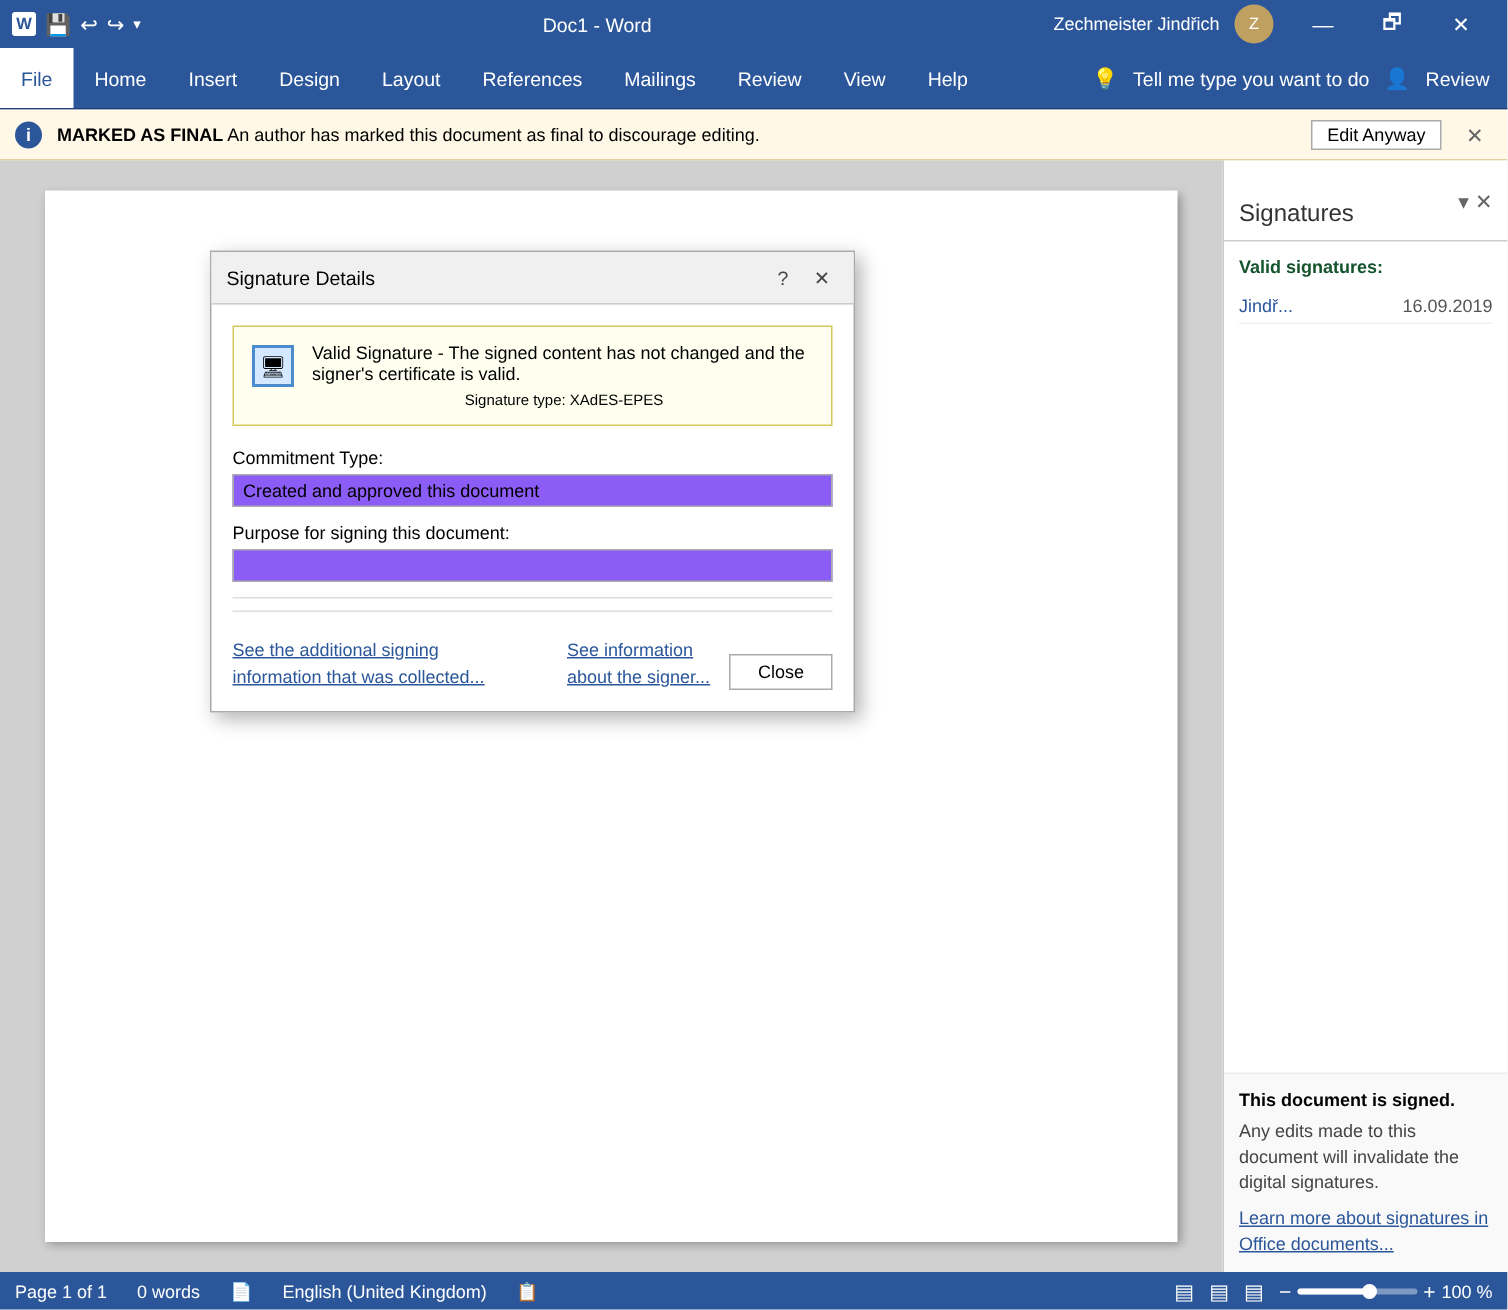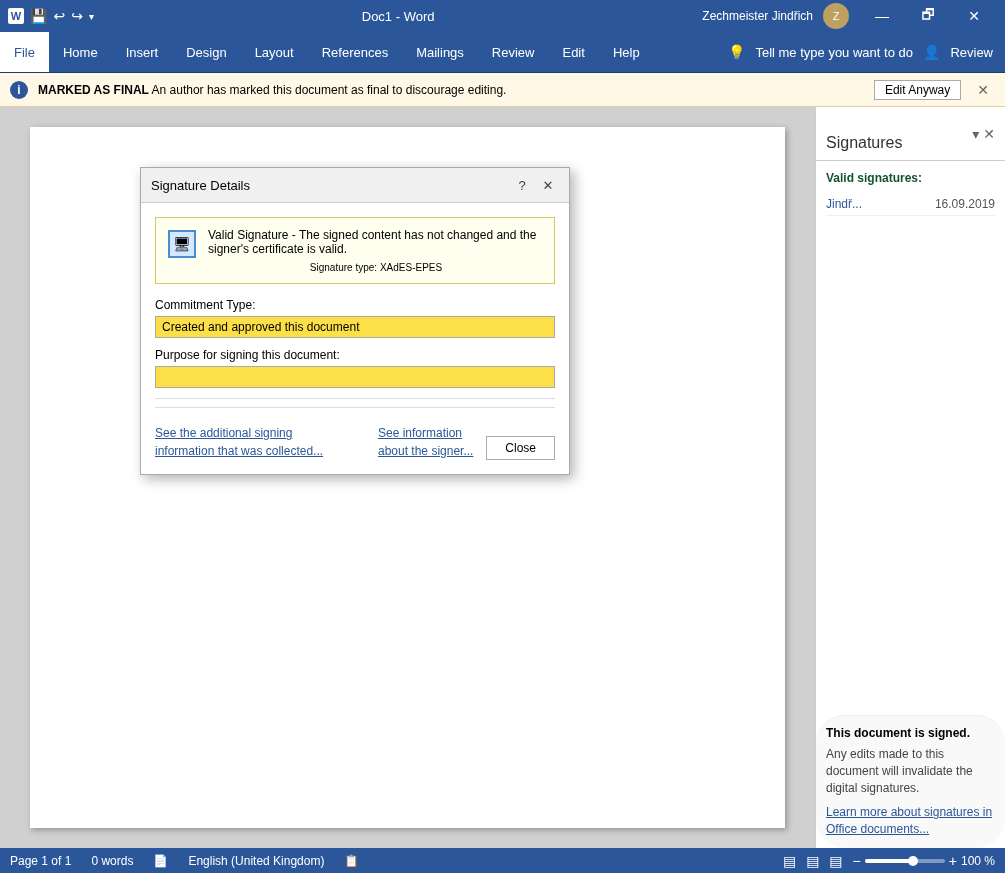--- a/index.html
+++ b/index.html
@@ -77,21 +77,21 @@
       border-bottom: 1px solid #ccc;
     }
     .signatures-title { font-size: 16px; font-weight: normal; color: #333; margin-top: 19px; }
     .signatures-header-actions { display: flex; align-items: center; gap: 4px; }
     .panel-btn { background: none; border: none; cursor: pointer; color: #666; font-size: 14px; }
     .signatures-content { flex: 1; padding: 10px; overflow-y: auto; }
     .valid-sigs-label { font-size: 12px; font-weight: bold; color: #14532d; margin-bottom: 8px; }
     .sig-entry { display: flex; justify-content: space-between; font-size: 12px; padding: 4px 0; border-bottom: 1px solid #f0f0f0; }
     .sig-name { color: #2b579a; cursor: pointer; }
     .sig-date { color: #555; }
-    .signatures-footer { padding: 10px; border-top: 1px solid #eee; background: #f9f9f9; font-size: 12px; border-radius: 29px; }
+    .signatures-footer { padding: 10px; border-top: 1px solid #eee; background: #f9f9f9; font-size: 12px; }
     .sig-footer-title { font-weight: bold; margin-bottom: 6px; }
     .sig-footer-text { color: #444; margin-bottom: 8px; line-height: 1.4; }
     .sig-footer-link { color: #2b579a; text-decoration: underline; cursor: pointer; font-size: 12px; line-height: 1.4; }
 
     
     .status-bar {
       height: 26px;
       background: #2b579a;
       display: flex;
       align-items: center;
@@ -156,21 +156,21 @@
     }
     .sig-type { font-size: 10px; margin-top: 6px; text-align: center; }
 
     .dialog-section { margin-bottom: 10px; font-size: 12px; }
     .dialog-label { font-size: 12px; margin-bottom: 4px; }
     .dialog-input {
       width: 100%;
       border: 1px solid #aaa;
       padding: 3px 6px;
       font-size: 12px;
-      background: #fde047;
+      background: #8b5cf6;
       height: 22px;
     }
     .dialog-signing-row {
       display: flex;
       justify-content: space-between;
       align-items: flex-start;
       margin-bottom: 10px;
     }
     .signing-info { font-size: 12px; }
     .signing-row { display: flex; gap: 6px; margin-bottom: 4px; }
@@ -236,21 +236,21 @@
 <div class="ribbon">
   <div class="ribbon-tabs">
     <div class="ribbon-tab active">File</div>
     <div class="ribbon-tab">Home</div>
     <div class="ribbon-tab">Insert</div>
     <div class="ribbon-tab">Design</div>
     <div class="ribbon-tab">Layout</div>
     <div class="ribbon-tab">References</div>
     <div class="ribbon-tab">Mailings</div>
     <div class="ribbon-tab">Review</div>
-    <div class="ribbon-tab">Edit</div>
+    <div class="ribbon-tab">View</div>
     <div class="ribbon-tab">Help</div>
     <div class="ribbon-spacer"></div>
     <div class="ribbon-right">
       <span style="font-size:14px;">💡</span>
       <span style="cursor:text;">Tell me type you want to do</span>
       <span style="font-size:14px;">👤</span>
       <span style="cursor:pointer;">Review</span>
     </div>
   </div>
 </div>

